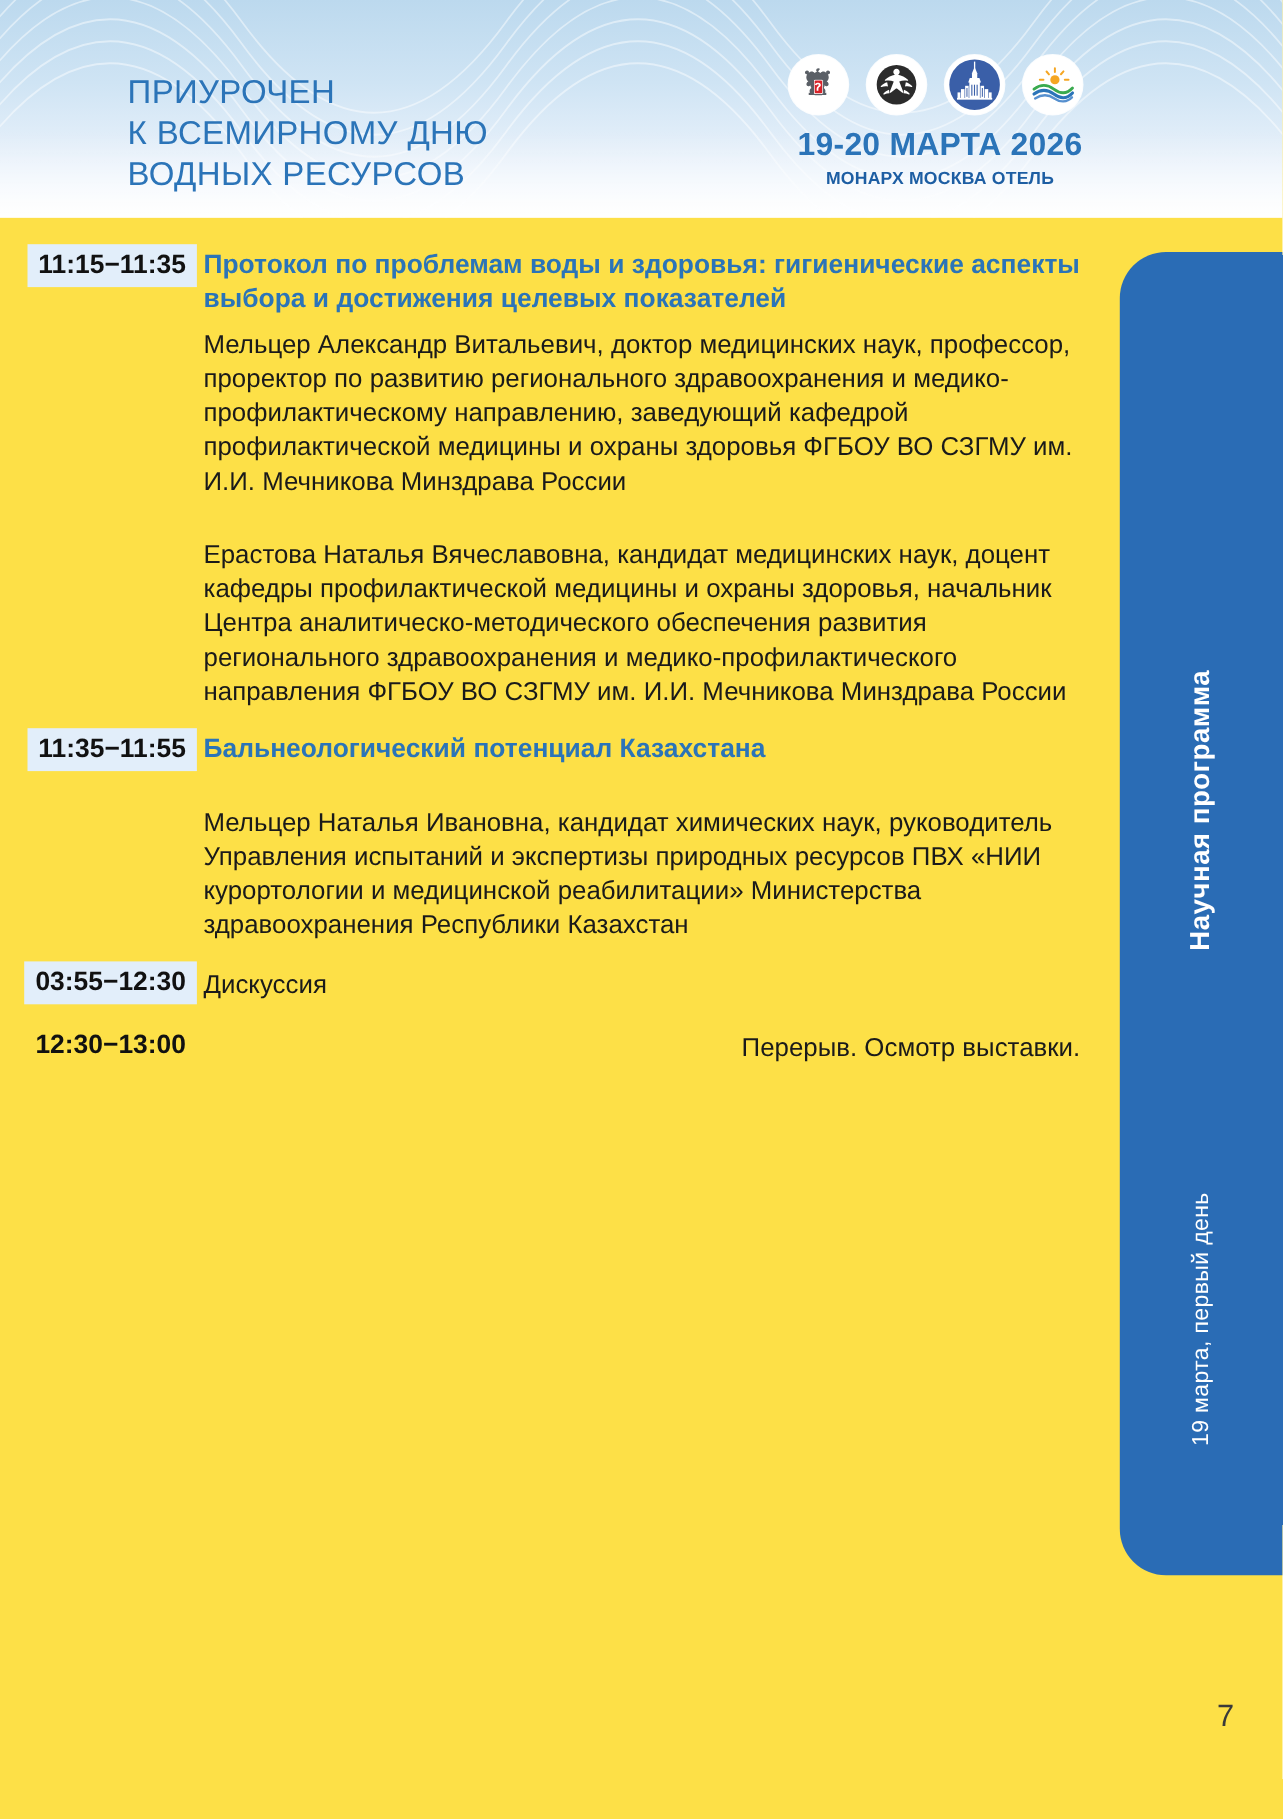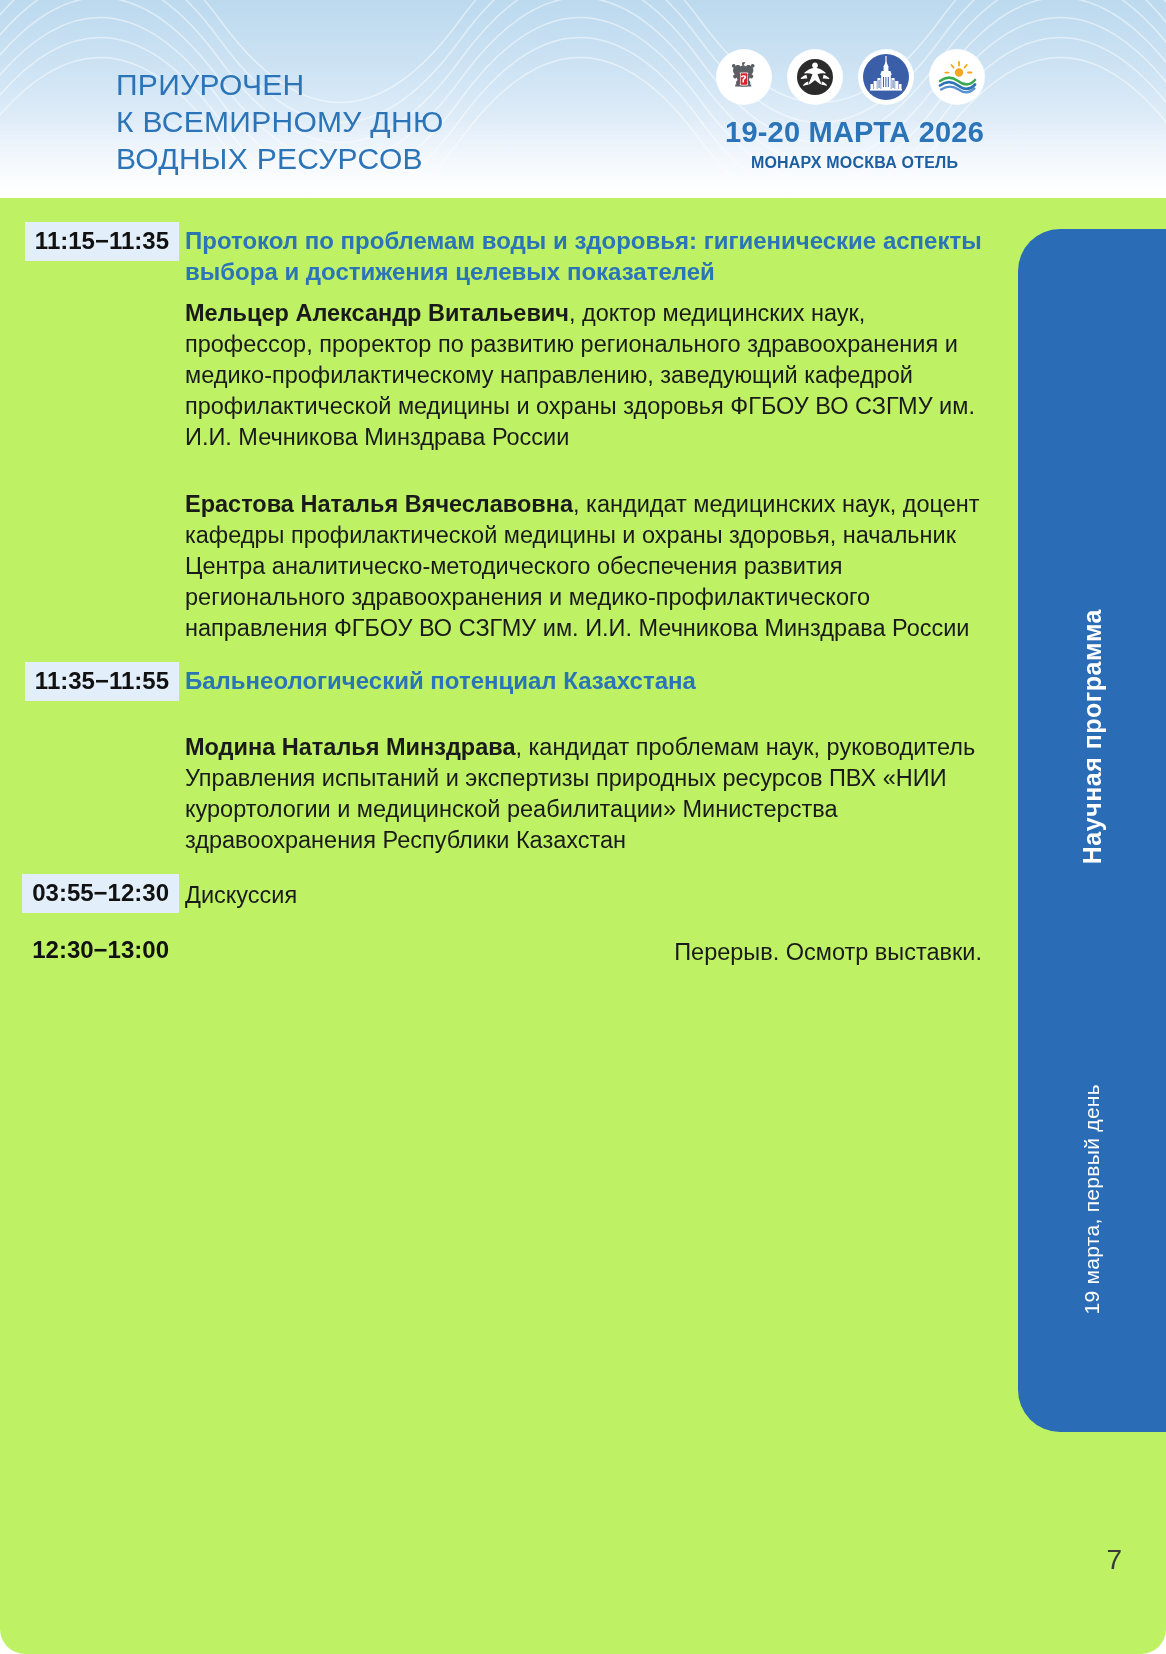--- a/index.html
+++ b/index.html
@@ -2,21 +2,21 @@
 <html><head>
 <meta charset="utf-8">
 <style>
   * { margin:0; padding:0; box-sizing:border-box; }
   html, body {
     width:1166px; height:1654px;
     background:#ffffff;
     font-family:"Liberation Sans", sans-serif;
     overflow:hidden;
   }
-  .page { position:relative; width:1166px; height:1654px; background:#bef264;border-radius:25px; }
+  .page { position:relative; width:1166px; height:1654px; background:#fde047; }
 
   
   .header {
     position:absolute; left:0; top:0; width:1166px; height:198px;
     background:linear-gradient(180deg,#bcd9ee 0%, #cfe4f4 38%, #e6f0fa 70%, #ffffff 100%);
     overflow:hidden;
   }
   .header-waves { position:absolute; inset:0; opacity:.55; }
   .header-inner { position:relative; width:100%; height:100%; }
 
@@ -65,21 +65,21 @@
   .content-cell { flex:1 1 auto; padding-left:0px; padding-top:3px; padding-right:28px; }
 
   .session-title {
     color:#2b74b8; font-weight:700; font-size:24px; line-height:31px;
     margin-bottom:11px;
   }
   .speaker {
     color:#1a1a1a; font-size:23.5px; line-height:31px; margin-bottom:13px;
   }
   .speaker:last-child { margin-bottom:0;margin-top:36px; }
-  .speaker b { font-weight:700;text-align:center; }
+  .speaker b { font-weight:400;text-align:center; }
   .plain-text {
     color:#1a1a1a; font-size:23.5px; line-height:31px; padding-top:3px;
   }
 
   
   .side-tab {
     position:absolute; right:0; top:229px;
     width:148px; height:1203px;
     background:#2a6cb5;
     border-top-left-radius:42px;
@@ -221,21 +221,21 @@
       </div>
     </div>
 
     <div class="row">
       <div class="time-cell">
         <span class="time-badge">11:35−11:55</span>
       </div>
       <div class="content-cell">
         <div class="session-title">Бальнеологический потенциал Казахстана</div>
         <div class="speaker">
-          <b>Модина Наталья Минздрава</b><span>, кандидат проблемам наук, руководитель Управления испытаний и экспертизы природных ресурсов ПВХ «НИИ курортологии и медицинской реабилитации» Министерства здравоохранения Республики Казахстан</span>
+          <b>Мельцер Наталья Ивановна</b><span>, кандидат химических наук, руководитель Управления испытаний и экспертизы природных ресурсов ПВХ «НИИ курортологии и медицинской реабилитации» Министерства здравоохранения Республики Казахстан</span>
         </div>
       </div>
     </div>
 
     <div class="row">
       <div class="time-cell">
         <span class="time-badge">03:55−12:30</span>
       </div>
       <div class="content-cell">
         <div class="plain-text">Дискуссия</div>

